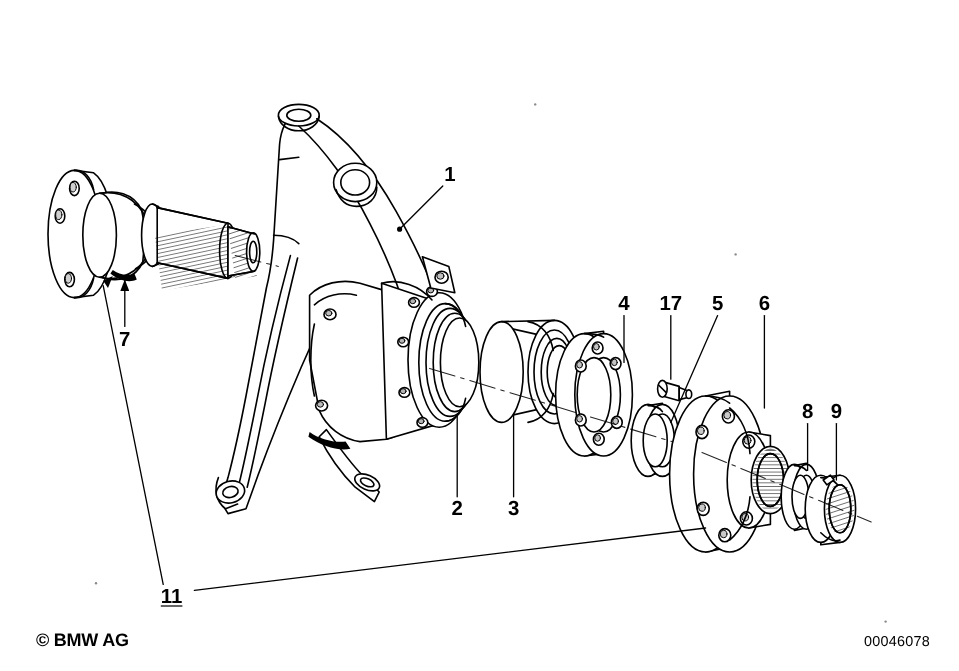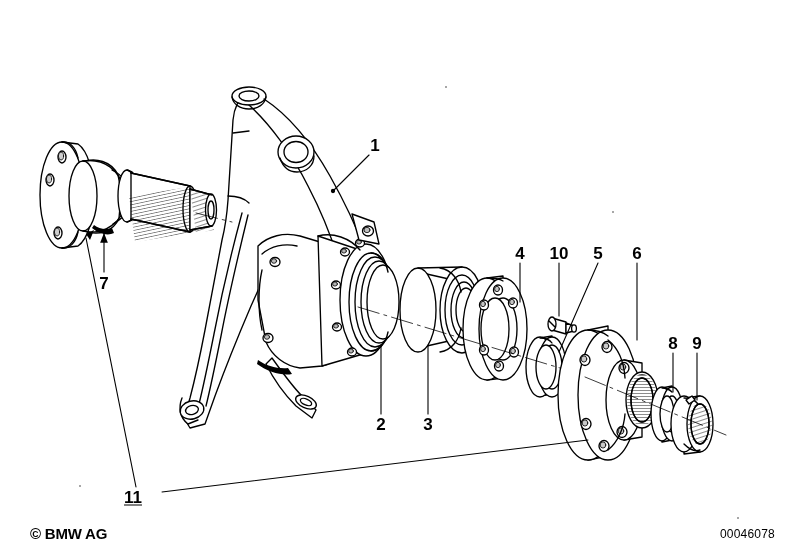--- a/index.html
+++ b/index.html
@@ -393,27 +393,27 @@
       <path d="M86,234 L94,230 L90,240 Z" fill="#000" stroke="none"></path>
 
     </g>
 
   </svg>
 
   <div class="callout" style="left:375px; top:145px;">1</div>
   <div class="callout" style="left:381px; top:424px;">2</div>
   <div class="callout" style="left:428px; top:424px;">3</div>
   <div class="callout" style="left:520px; top:253px;">4</div>
-  <div class="callout" style="left:559px; top:253px;">10</div>
+  <div class="callout" style="left:559px; top:253px;">17</div>
   <div class="callout" style="left:598px; top:253px;">5</div>
   <div class="callout" style="left:637px; top:253px;">6</div>
   <div class="callout" style="left:104px; top:283px;">7</div>
   <div class="callout" style="left:673px; top:343px;">8</div>
   <div class="callout" style="left:697px; top:343px;">9</div>
-  <div class="callout underlined" style="left:133px; top:497px;">11</div>
+  <div class="callout underlined" style="left:143px; top:497px;">11</div>
 
   <div class="speck" style="left:445px; top:86px;"></div>
   <div class="speck" style="left:612px; top:211px;"></div>
   <div class="speck" style="left:79px; top:485px;"></div>
   <div class="speck" style="left:737px; top:517px;"></div>
 
   <div class="footer-bar">
     <div class="footer-left">© BMW AG</div>
     <div class="footer-right">00046078</div>
   </div>

